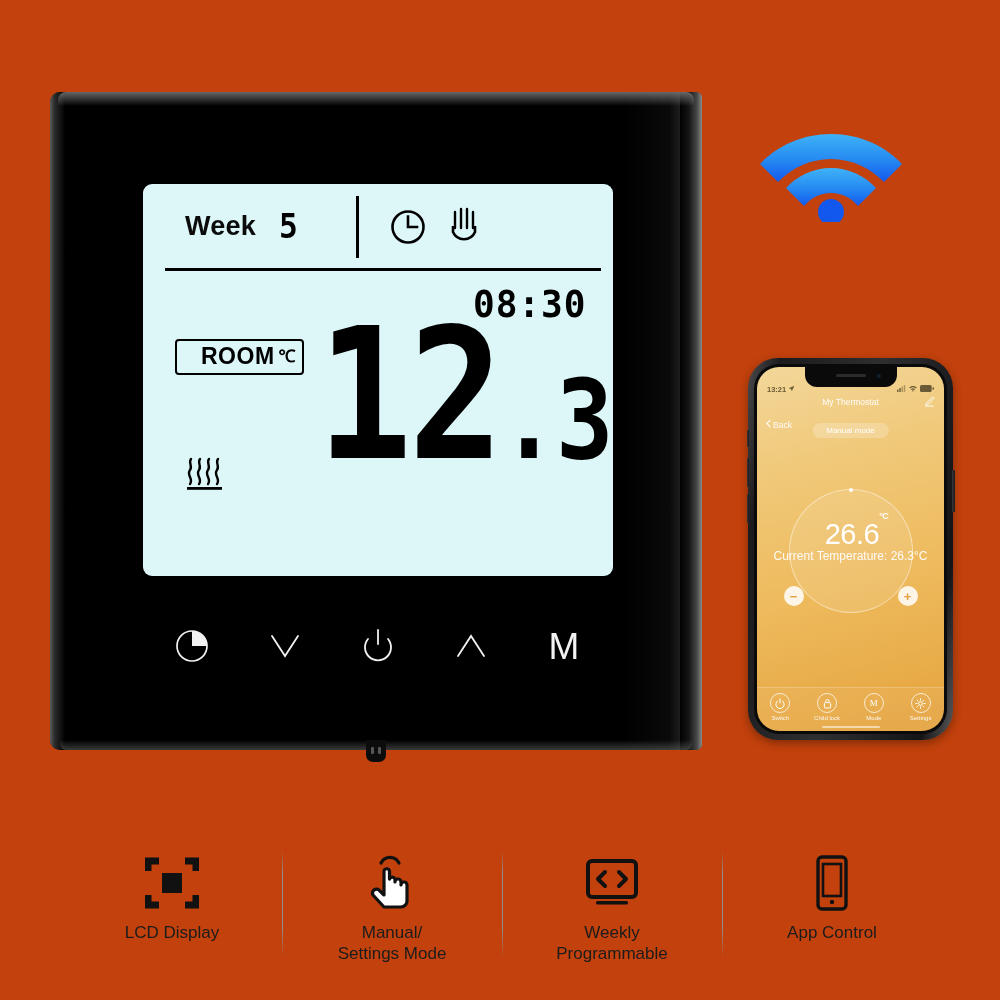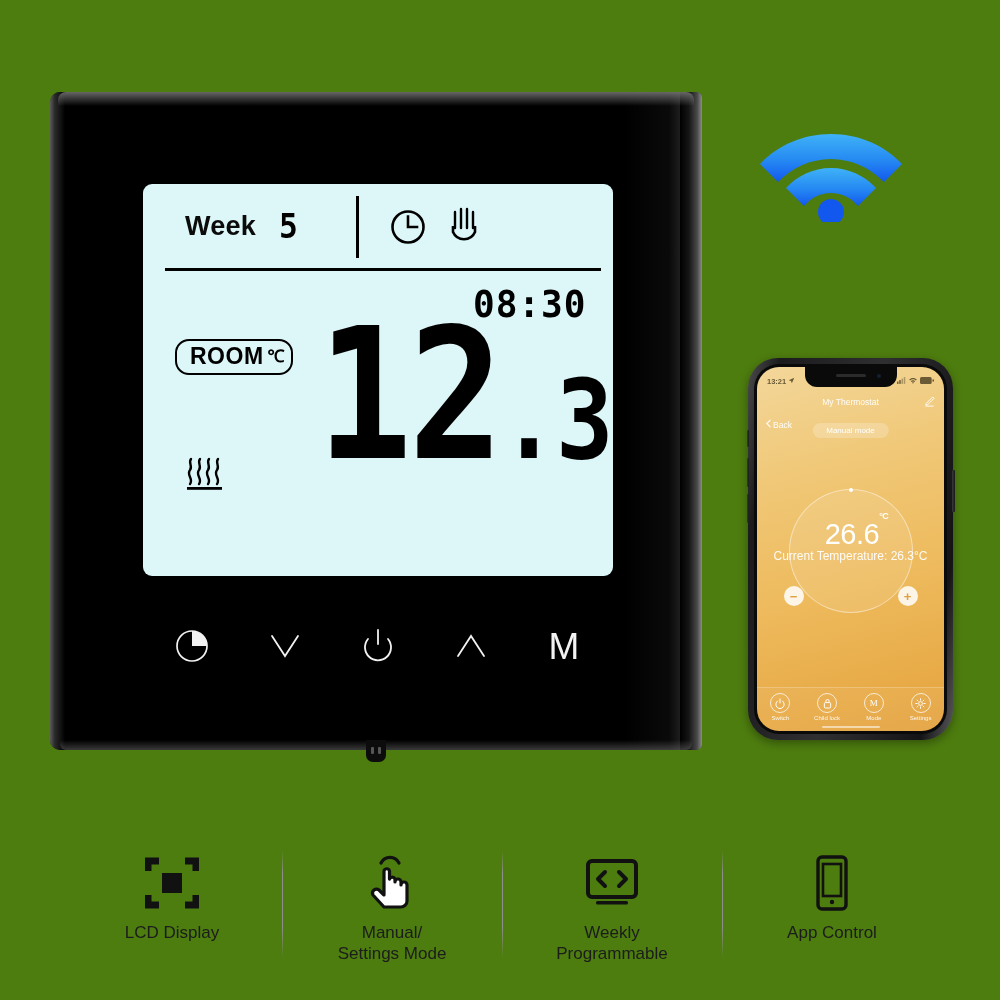--- a/index.html
+++ b/index.html
@@ -2,21 +2,21 @@
 <html><head>
 <meta charset="utf-8">
 <style>
   * { box-sizing: border-box; margin: 0; padding: 0; }
   html, body {
     width: 1000px; height: 1000px;
     background: #ffffff;
     font-family: "Liberation Sans", sans-serif;
     overflow: hidden;
   }
-  #stage { position: relative; width: 1000px; height: 1000px; background: #4d7c0f; }
+  #stage { position: relative; width: 1000px; height: 1000px; background: #c2410c; }
 
   
   #thermostat {
     position: absolute; left: 50px; top: 92px;
     width: 652px; height: 658px;
   }
   .device-body {
     position: absolute; inset: 0;
     background:
       linear-gradient(90deg, #2b2b2b 0%, #000 3.2%, #000 88%, #0a0a0a 95%, #3a3a3a 99%, #6a6a6a 100%);
@@ -88,22 +88,22 @@
     height: 3px; background: #000;
   }
   .lcd-time {
     position: absolute; right: 24px; top: 98px;
     font-family: "DejaVu Sans Mono", monospace;
     font-size: 38px; font-weight: 700; color: #000;
     letter-spacing: 1px; transform: scaleX(.95);
   }
   .room-badge {
     position: absolute; left: 32px; top: 155px;
-    border: 2.6px solid #000; border-radius: 14px;
-    padding: 2px 6px 3px 13px;
+    border: 2.6px solid #000; border-radius: 4px;
+    padding: 2px 6px 3px 24px;
     display: flex; align-items: center; gap: 4px;
     font-size: 23px; font-weight: 600; color: #000;
     letter-spacing: .5px;
   }
   .room-badge .deg { font-size: 17px; position: relative; top: -1px; }
   .icon-heat { position: absolute; left: 40px; top: 270px; }
   .big-temp {
     position: absolute; left: 174px; top: 120px;
     font-family: "DejaVu Sans Mono", monospace;
     font-size: 172px; font-weight: 700; color: #000;
@@ -165,21 +165,21 @@
   .phone-sidebtn {
     position: absolute; background: linear-gradient(90deg,#3a3a3c,#191919);
     border-radius: 1px;
   }
   .sb-mute  { left: -1.5px; top: 72px;  width: 2.5px; height: 17px; }
   .sb-volup { left: -1.5px; top: 100px; width: 2.5px; height: 29px; }
   .sb-voldn { left: -1.5px; top: 136px; width: 2.5px; height: 29px; }
   .sb-power { right: -1.5px; top: 112px; width: 2.5px; height: 42px; }
 
   .status-bar {
-    position: absolute; left: 0; right: 0; top: 4px; height: 20px;
+    position: absolute; left: 0; right: 0; top: 12px; height: 20px;
     display: flex; align-items: center; justify-content: space-between;
     padding: 0 10px; z-index: 6;
     font-size: 7.5px; color: #6a5a36; font-weight: 700;
   }
   .sb-left { display: flex; align-items: center; gap: 2px; }
   .sb-right { display: flex; align-items: center; gap: 3px; }
 
   .app-navbar {
     position: absolute; left: 0; right: 0; top: 24px; height: 22px;
     display: flex; align-items: center; padding: 0 9px;

